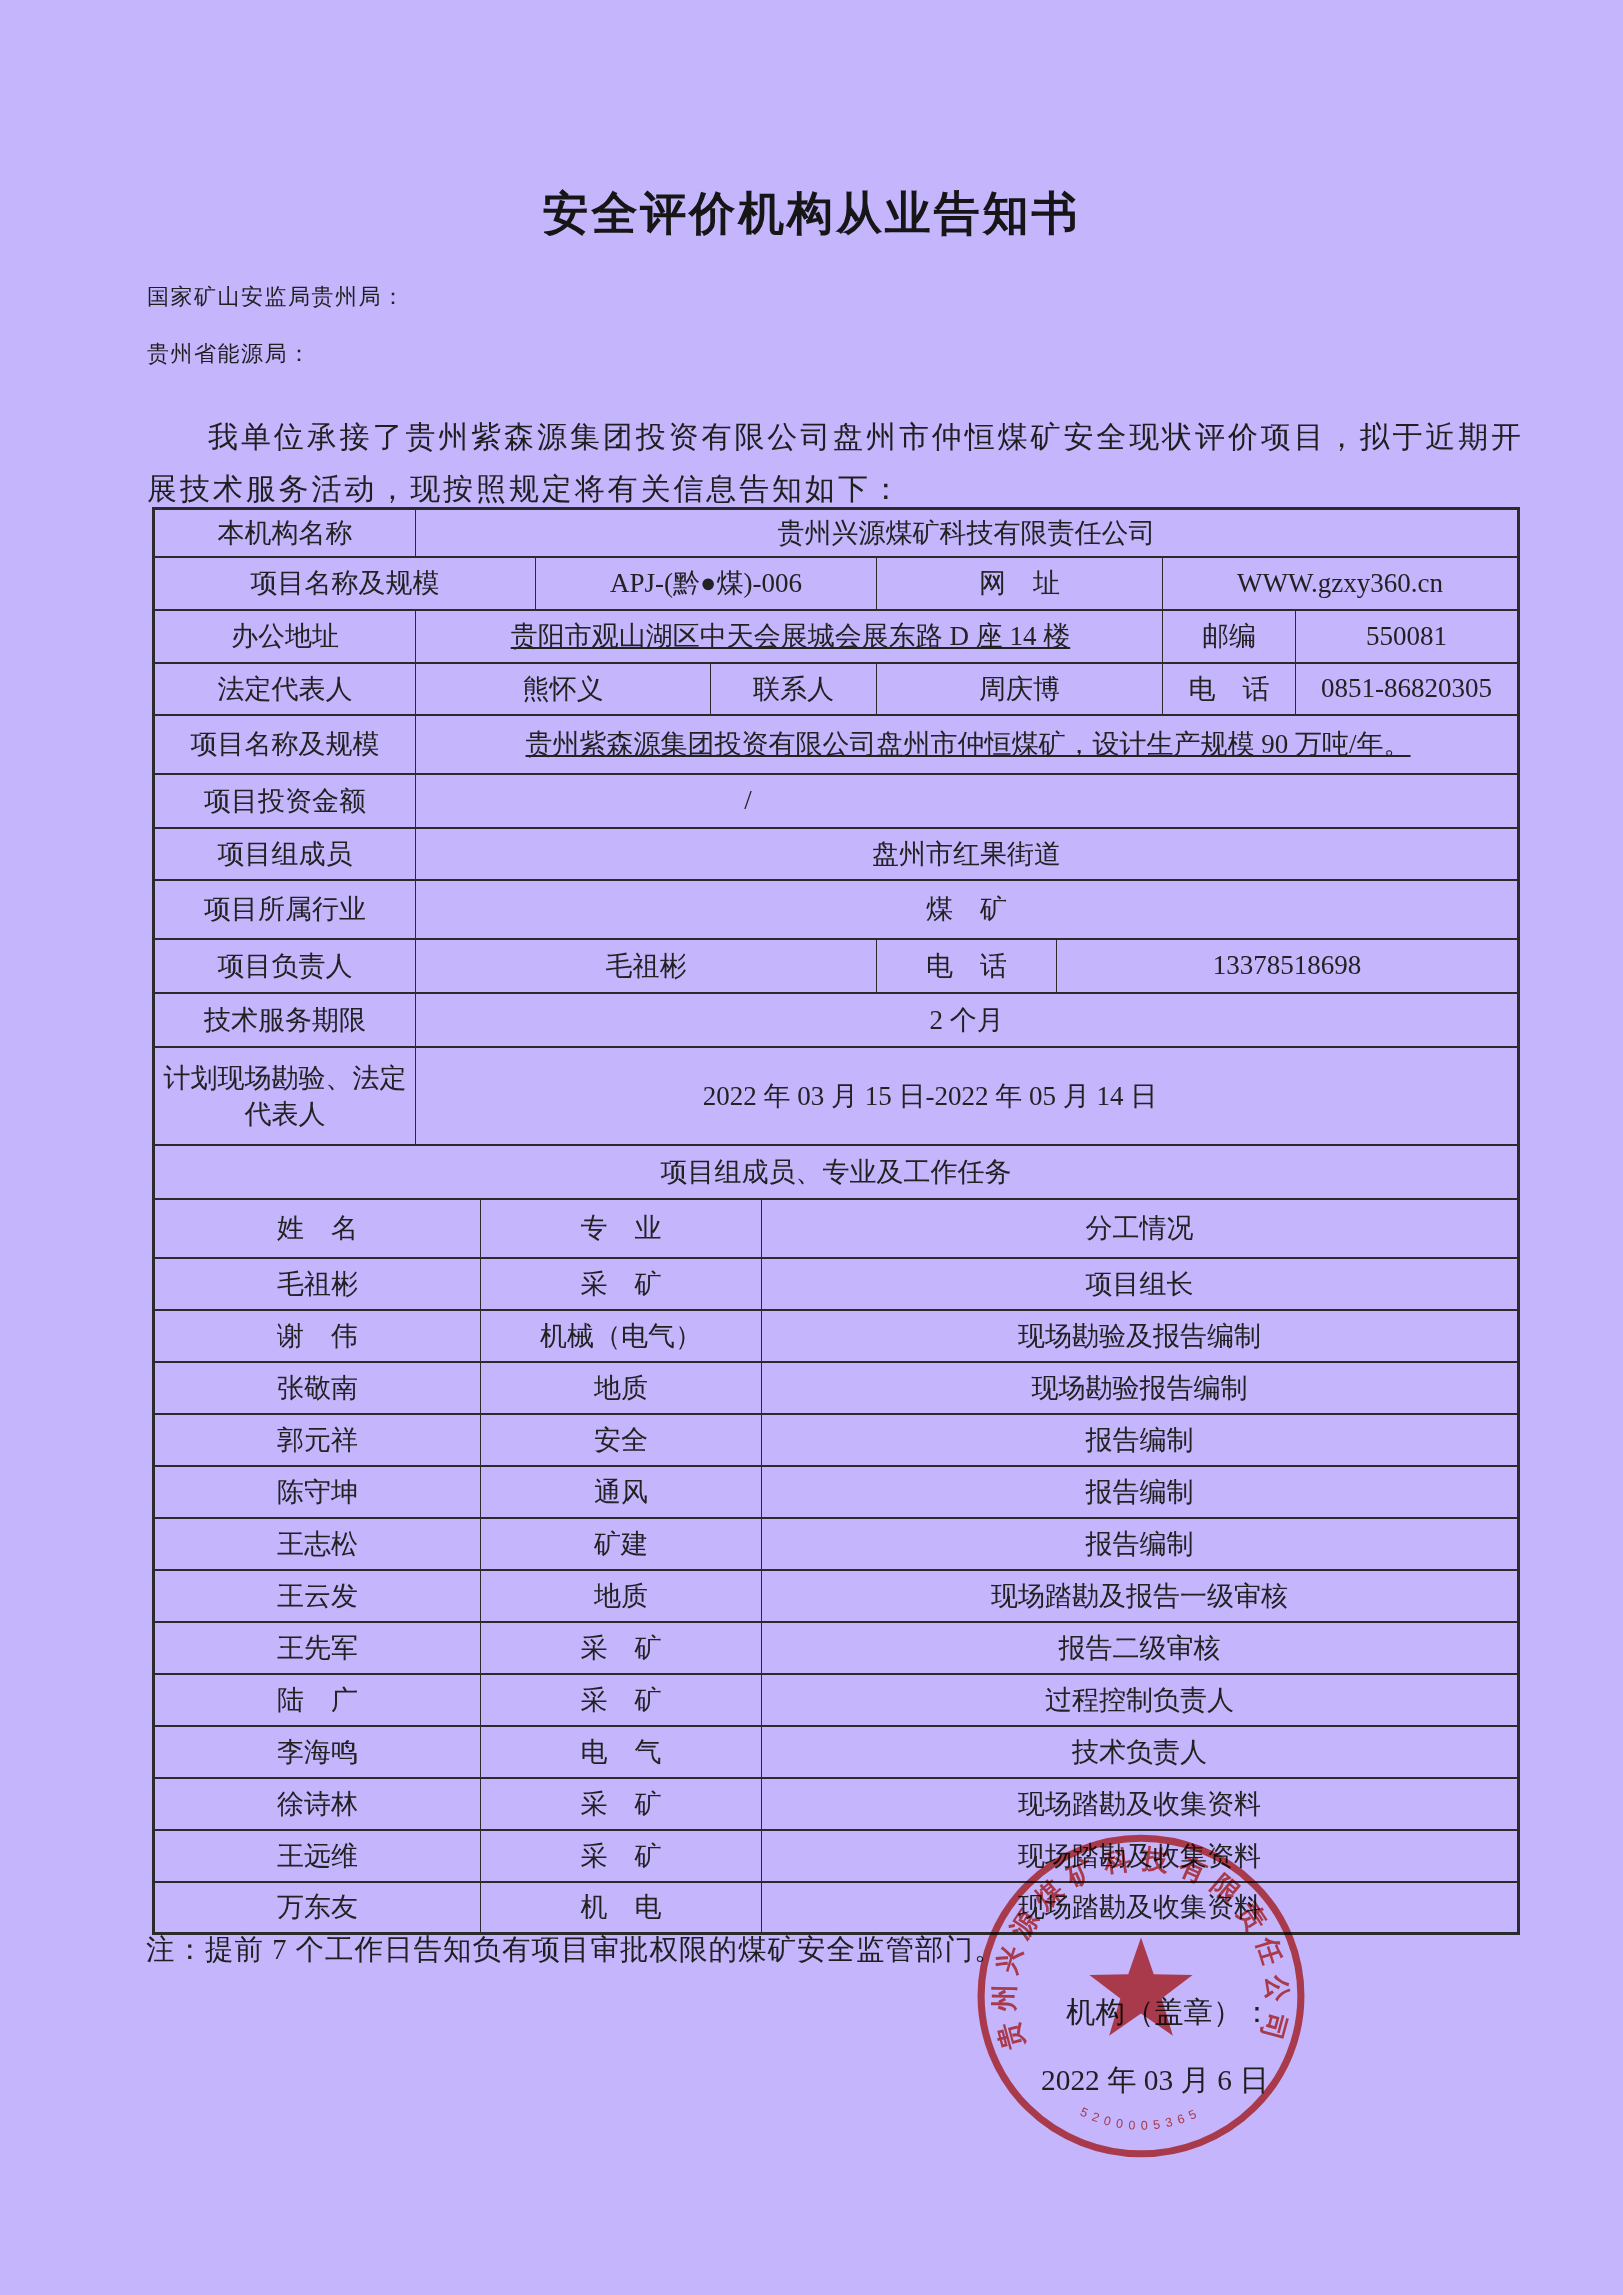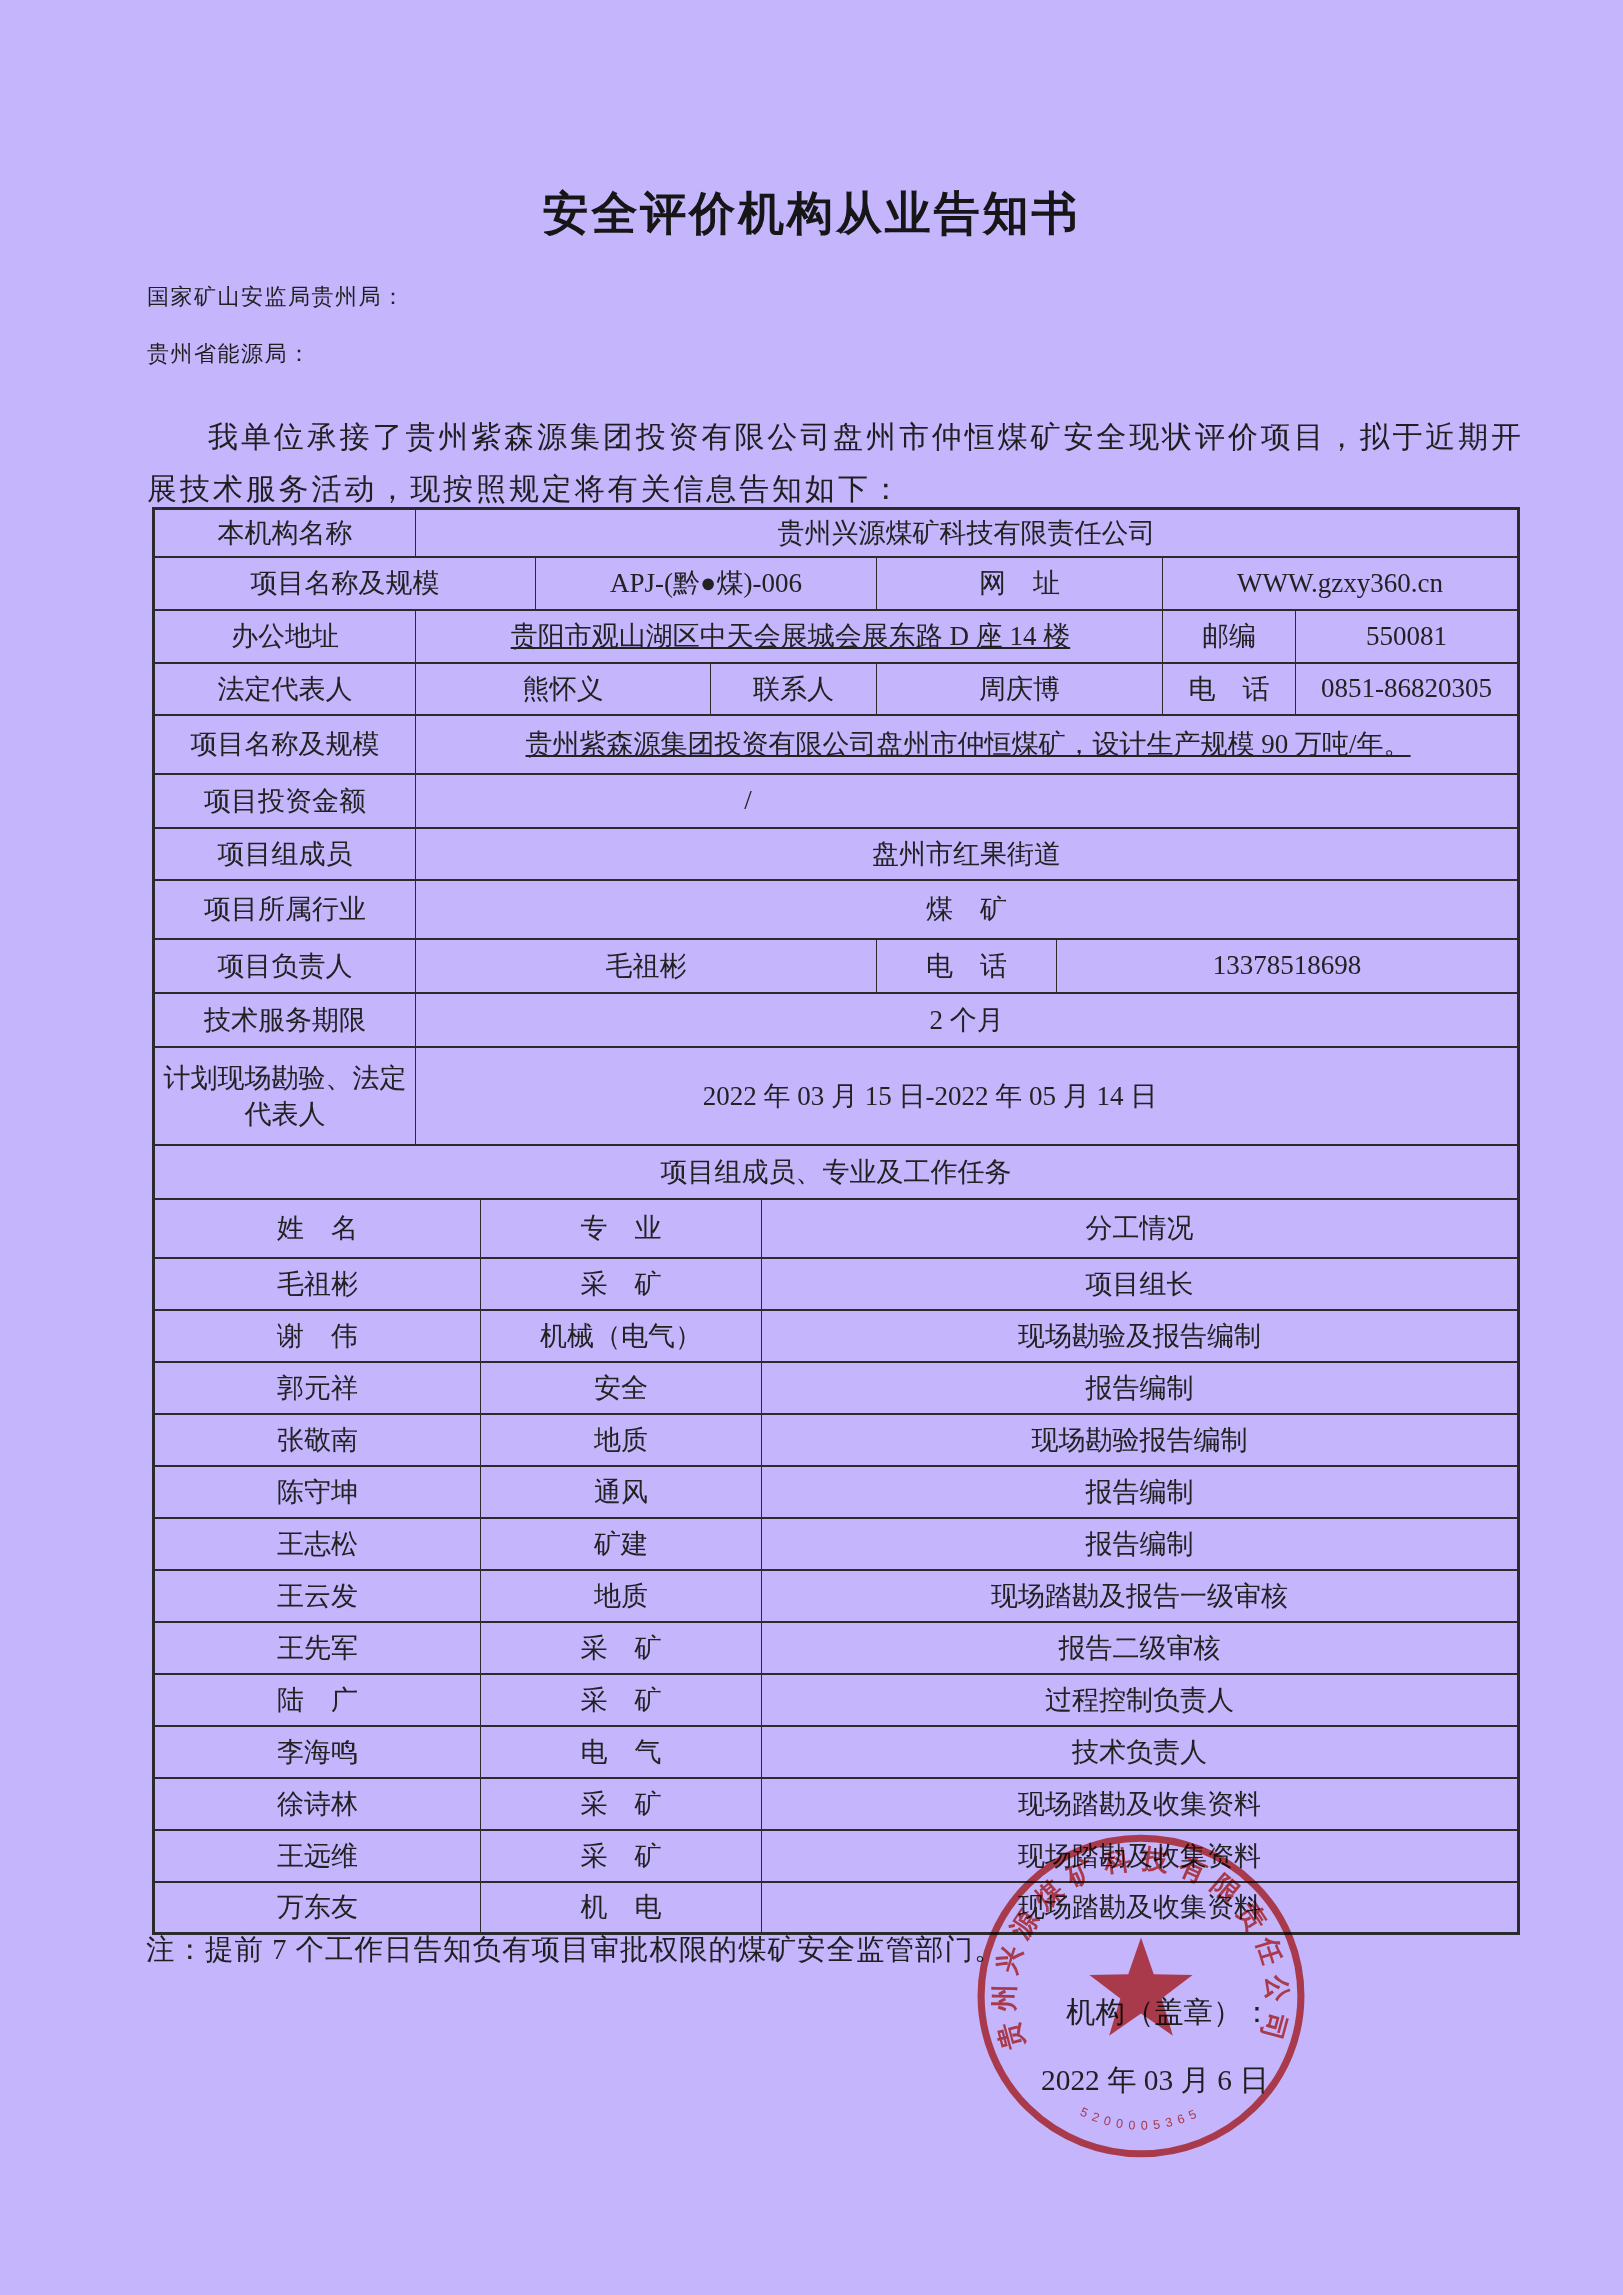--- a/index.html
+++ b/index.html
@@ -149,28 +149,28 @@
         <td colspan="2">毛祖彬</td>
         <td colspan="3">采　矿</td>
         <td colspan="5">项目组长</td>
       </tr>
       <tr style="height:52px">
         <td colspan="2">谢　伟</td>
         <td colspan="3">机械（电气）</td>
         <td colspan="5">现场勘验及报告编制</td>
       </tr>
       <tr style="height:52px">
+        <td colspan="2">张敬南</td>
+        <td colspan="3">地质</td>
+        <td colspan="5">现场勘验报告编制</td>
+      </tr>
+      <tr style="height:52px">
         <td colspan="2">郭元祥</td>
         <td colspan="3">安全</td>
         <td colspan="5">报告编制</td>
-      </tr>
-      <tr style="height:52px">
-        <td colspan="2">张敬南</td>
-        <td colspan="3">地质</td>
-        <td colspan="5">现场勘验报告编制</td>
       </tr>
       <tr style="height:52px">
         <td colspan="2">陈守坤</td>
         <td colspan="3">通风</td>
         <td colspan="5">报告编制</td>
       </tr>
       <tr style="height:52px">
         <td colspan="2">王志松</td>
         <td colspan="3">矿建</td>
         <td colspan="5">报告编制</td>

